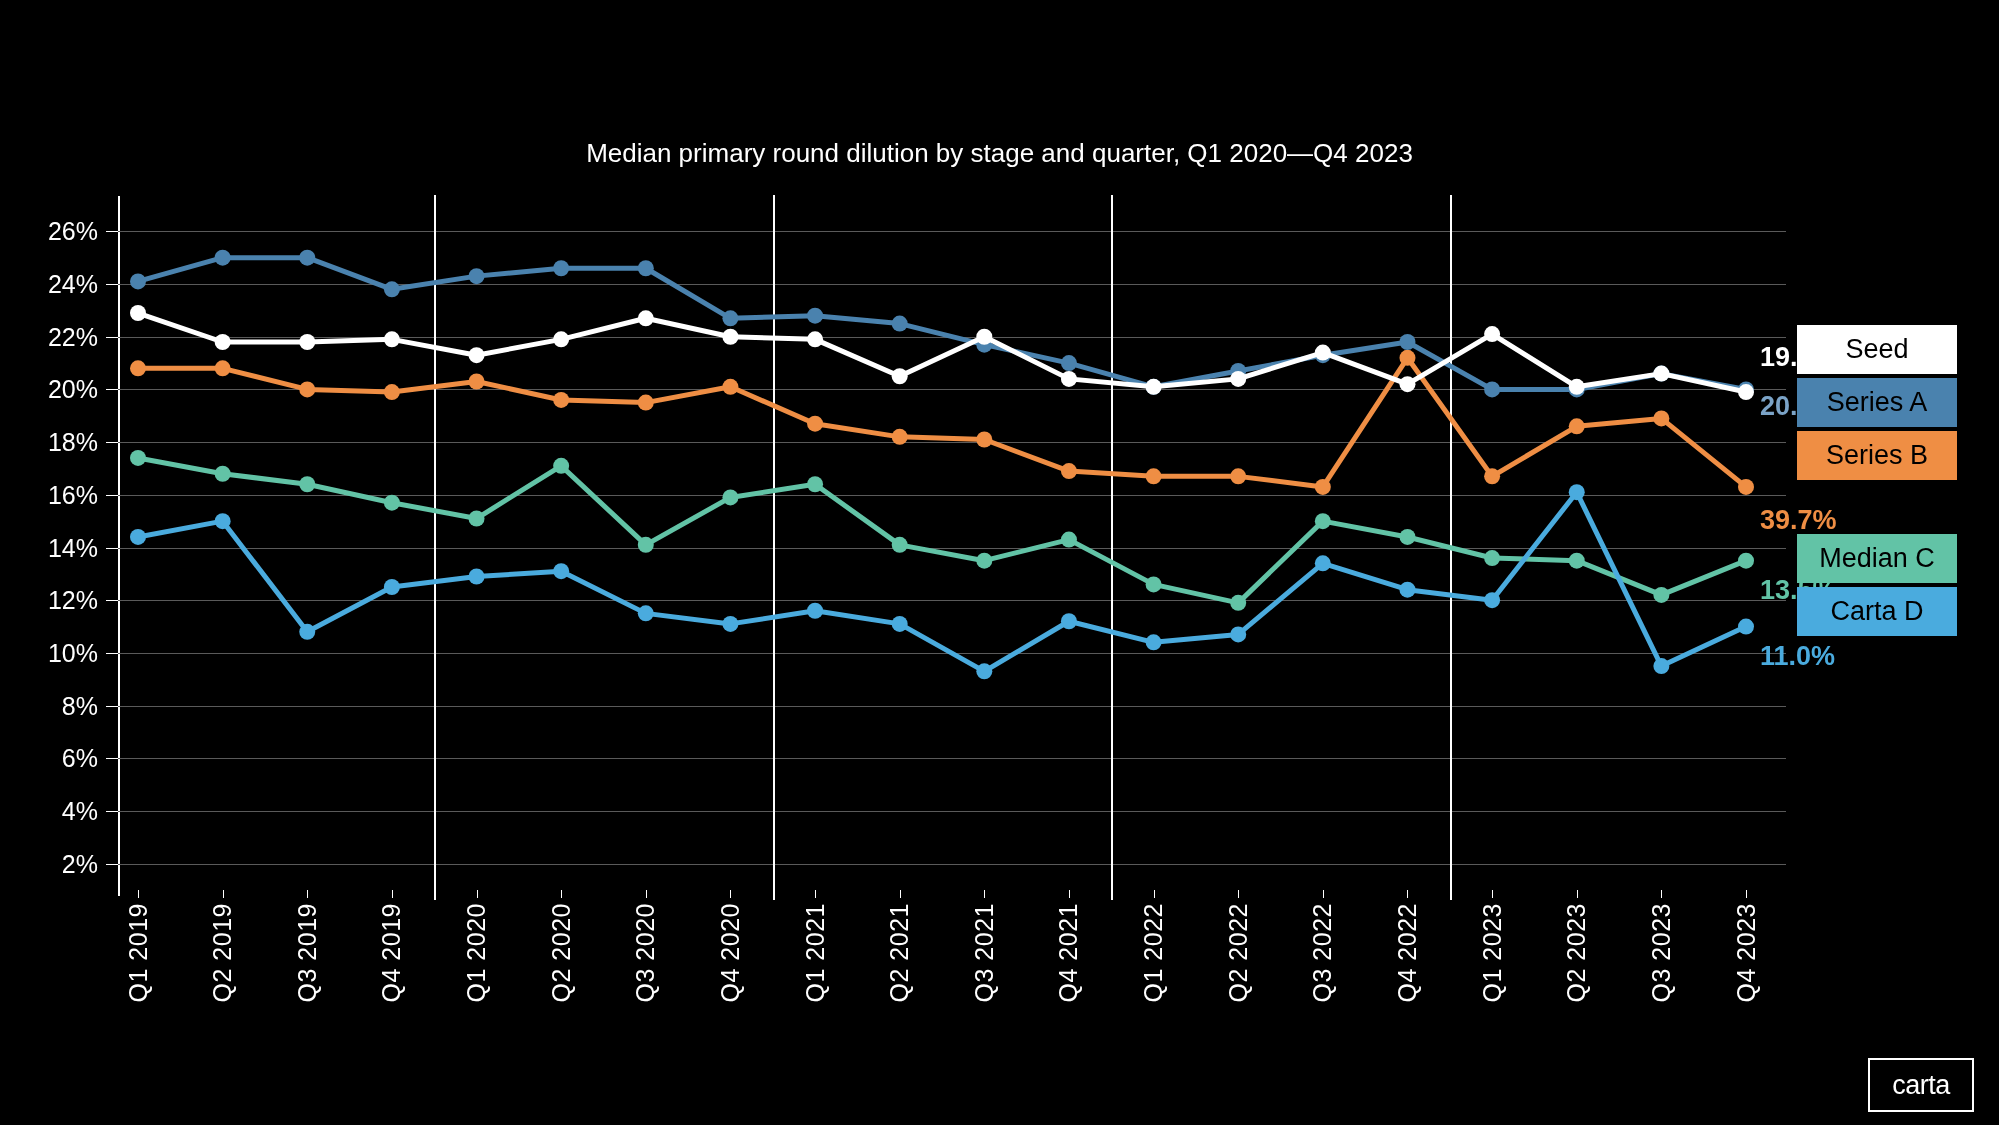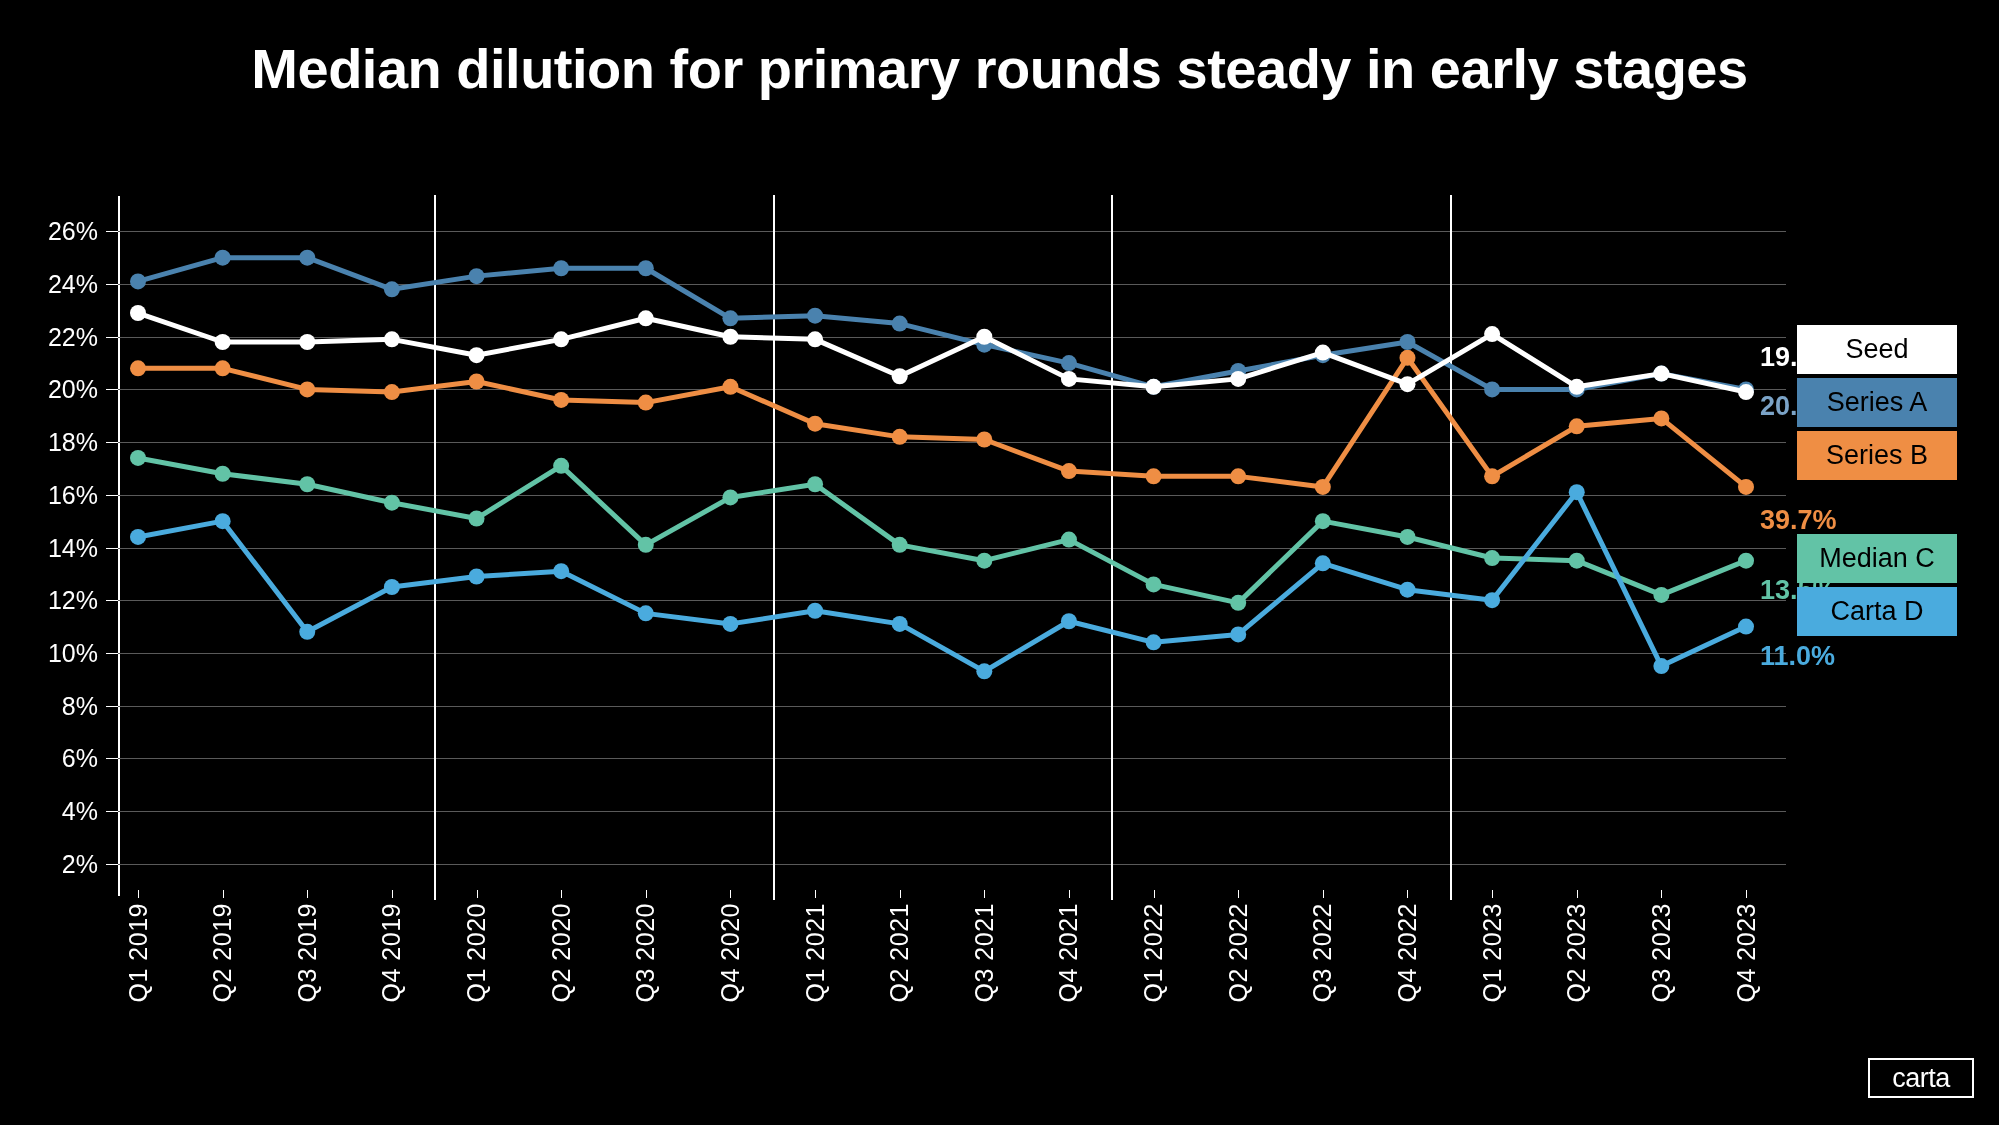--- a/index.html
+++ b/index.html
@@ -130,36 +130,36 @@
     position: absolute;
     left: 0; right: 0;
     top: 1058px;
     text-align: center;
     color: #ffffff;
     font-size: 22px;
   }
   #carta-logo {
     position: absolute;
     left: 1868px; top: 1058px;
-    width: 106px; height: 40px;
+    width: 106px; height: 54px;
     border: 2px solid #ffffff;
     display: flex;
     align-items: center;
     justify-content: center;
     color: #ffffff;
     font-size: 27px;
     letter-spacing: -0.5px;
   }
 </style>
 </head>
 <body>
 
 <div id="page">
 
-  <div class="title">Median dilution for primary rounds steady in early stages</div>
+  <div class="subtitle">Median primary round dilution by stage and quarter, Q1 2020—Q4 2023</div>
 
   <div class="axis-left"></div>
 
   <div id="plot">
     <div id="gridlines">
         <div class="gridline" style="top: 658.654px;"></div>
         <div class="gridline" style="top: 605.962px;"></div>
         <div class="gridline" style="top: 553.269px;"></div>
         <div class="gridline" style="top: 500.577px;"></div>
         <div class="gridline" style="top: 447.885px;"></div>

